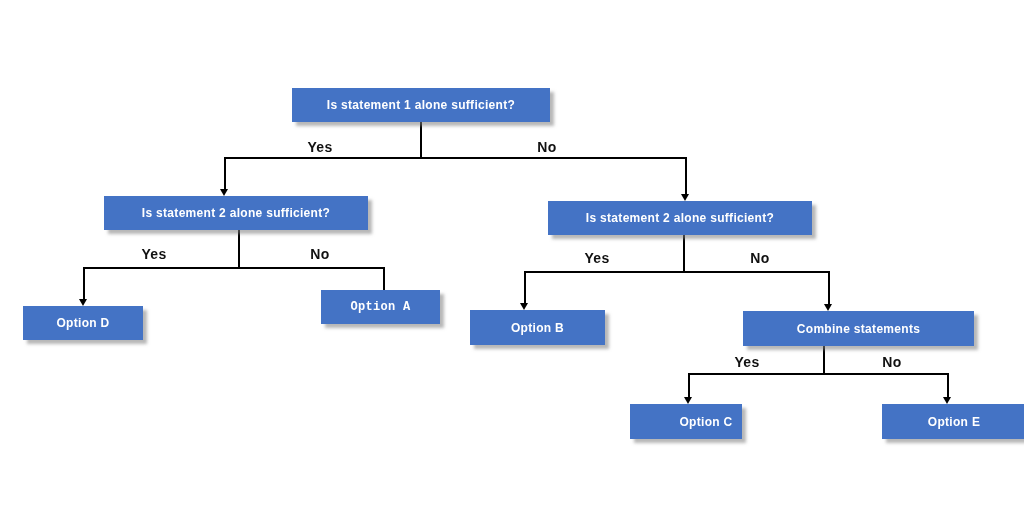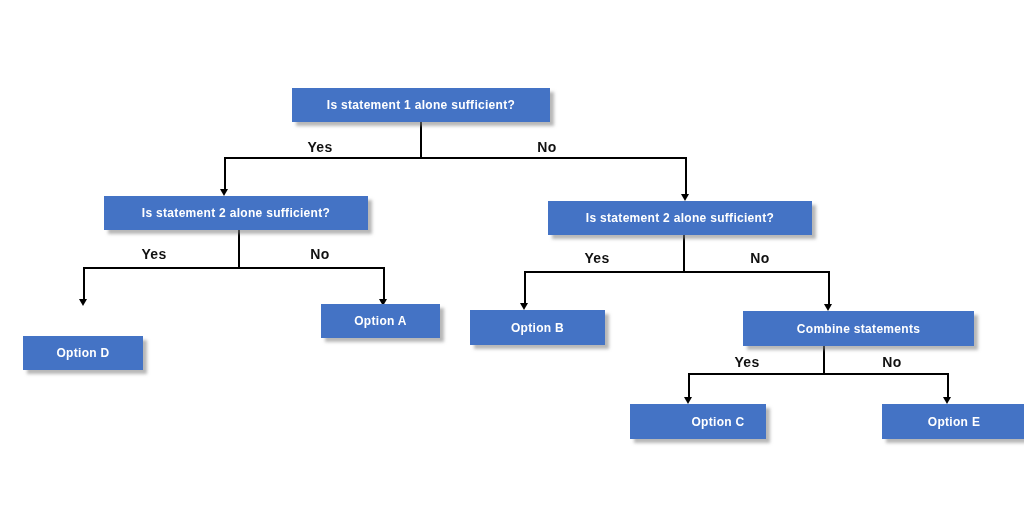--- a/index.html
+++ b/index.html
@@ -51,25 +51,25 @@
     font-weight: 700;
     font-size: 14px;
     color: #111111;
     letter-spacing: 0.3px;
     white-space: nowrap;
   }
   
   .n-root     { left: 292px; top:  88px; width: 258px; height: 34px; }
   .n-leftq2   { left: 104px; top: 196px; width: 264px; height: 34px; }
   .n-rightq2  { left: 548px; top: 201px; width: 264px; height: 34px; }
-  .n-optd     { left:  23px; top: 306px; width: 120px; height: 34px; margin-top: 30px; }
-  .n-opta     { left: 321px; top: 304px; width: 119px; height: 34px; }
+  .n-optd     { left:  23px; top: 306px; width: 120px; height: 34px; }
+  .n-opta     { left: 321px; top: 290px; width: 119px; height: 34px; font-family: Liberation Mono, monospace; }
   .n-optb     { left: 470px; top: 310px; width: 135px; height: 35px; }
   .n-combine  { left: 704px; top: 311px; width: 231px; height: 35px; margin-left: 39px; }
-  .n-optc     { left: 630px; top: 404px; width: 136px; height: 35px; padding-left: 40px; }
+  .n-optc     { left: 630px; top: 404px; width: 112px; height: 35px; padding-left: 40px; }
   .n-opte     { left: 882px; top: 404px; width: 144px; height: 35px; }
 </style>
 </head>
 <body>
 
 <div class="canvas">
 
   <div class="line vline" style="left:420px; top:122px; height:35px;"></div>
   <div class="line hline" style="left:224px; top:157px; width:462px;"></div>
   <div class="line vline" style="left:224px; top:157px; height:33px;"></div>

